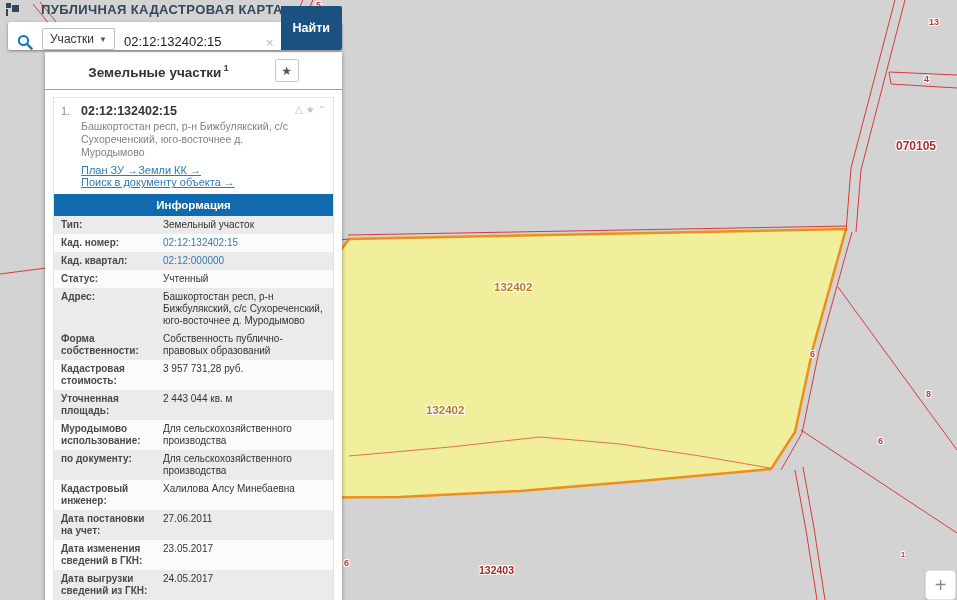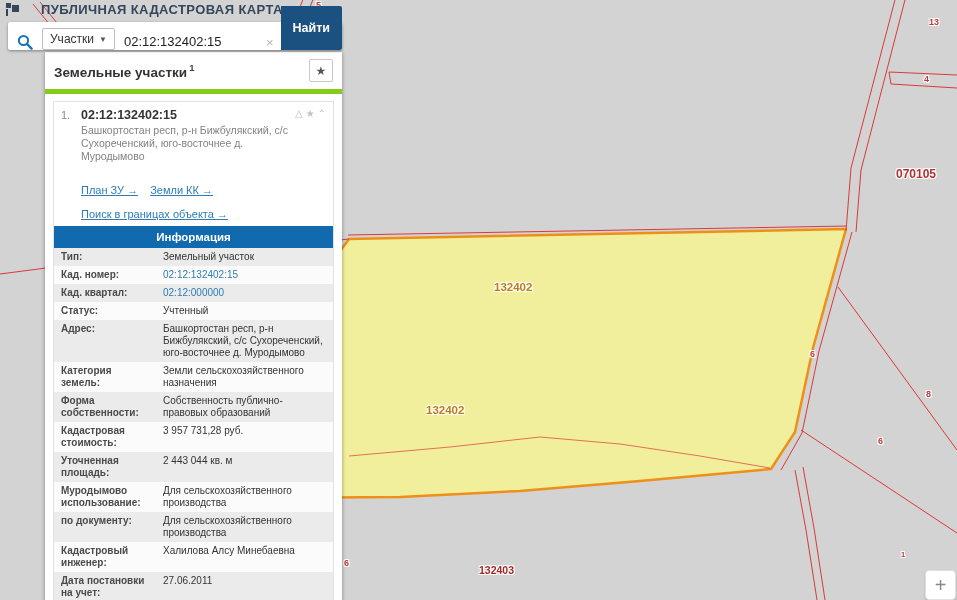--- a/index.html
+++ b/index.html
@@ -44,32 +44,32 @@
   .find-btn{
     height:44px;padding:0 12px;border:none;cursor:pointer;
     background:#1a5181;color:#fff;font-weight:bold;font-size:12.5px;
     border-radius:0 2px 2px 0;font-family:inherit;
   }
   
   .results-panel{
     position:absolute;left:45px;top:52px;width:297px;z-index:9;
     background:#fff;box-shadow:0 1px 4px rgba(0,0,0,.4);padding-bottom:7px;
   }
-  .results-header{display:flex;align-items:center;justify-content:space-between;padding:7px 9px;border-bottom:5px solid #84cc16;gap:46px;}
+  .results-header{display:flex;align-items:center;justify-content:center;padding:7px 9px;border-bottom:1px solid #84cc16;gap:46px;}
   .results-title{font-size:13.5px;font-weight:bold;color:#333;}
   .results-title sup{font-size:9.5px;color:#444;font-weight:bold;margin-left:2px;}
   .star-btn{width:22px;height:21px;border:1px solid #c9c9c9;border-radius:2px;display:flex;align-items:center;justify-content:center;color:#555;font-size:12px;cursor:pointer;background:#fff;}
   .item{margin:7px 8px 0 8px;border:1px solid #e2e2e2;}
   .item-head{display:flex;padding:6px 7px 0 7px;}
   .item-index{width:20px;font-size:11px;color:#8a8a8a;padding-top:1px;}
   .item-main{flex:1;}
   .item-cadnum{font-size:12.5px;font-weight:bold;color:#333;}
   .item-address{font-size:10.5px;color:#828282;line-height:1.25;margin-top:2px;}
   .item-icons{display:flex;gap:3px;color:#c3c3c3;font-size:10px;}
-  .item-links{display:flex;gap:12px;padding:5px 7px 6px 27px;flex-wrap:wrap;margin-top:16px;}
+  .item-links{display:flex;padding:5px 7px 6px 27px;flex-wrap:wrap;}
   .item-link{font-size:11px;color:#2d7cb5;text-decoration:underline;cursor:pointer;white-space:nowrap;}
   .tabs{display:flex;border-radius:8px;}
   .tab{padding:5px 0;text-align:center;font-size:11.5px;font-weight:bold;cursor:pointer;}
   .tab.active{flex:1.25;background:#1169ae;color:#fff;}
   .tab.inactive{flex:1;background:#fff;color:#1169ae;border:1px solid #d0d0d0;border-bottom:none;}
   table.info{width:100%;border-collapse:collapse;font-size:10px;}
   table.info td{padding:3px 7px;vertical-align:top;line-height:1.2;}
   td.lbl{width:88px;color:#4a4a4a;font-weight:bold;}
   td.val{color:#333;}
   td.val.link{color:#2d7cb5;cursor:pointer;}
@@ -122,21 +122,21 @@
         <path d="M158,505 L205,600"></path>
       <path d="M160,508 L247,600"></path>
 
       <path d="M349,456 L450,447 L540,437 L620,444 L700,456 L770,468" stroke-width="0.7"></path>
     </g>
   </svg>
   <div id="map-labels">
       <span class="map-label" style="left: 316px; top: 0px;">5</span>
       <span class="map-label" style="left: 929px; top: 17px;">13</span>
       <span class="map-label" style="left: 924px; top: 74px;">4</span>
-      <span class="map-label" style="left: 896px; top: 139px; font-size: 12px; color: rgb(176, 48, 48); margin-top: 28px;">070105</span>
+      <span class="map-label" style="left: 896px; top: 139px; font-size: 12px; color: rgb(176, 48, 48);">070105</span>
       <span class="map-label" style="left: 494px; top: 281px; font-size: 11.5px; color: rgb(189, 124, 22);">132402</span>
       <span class="map-label" style="left: 810px; top: 349px;">6</span>
       <span class="map-label" style="left: 926px; top: 389px;">8</span>
       <span class="map-label" style="left: 878px; top: 436px;">6</span>
       <span class="map-label" style="left: 426px; top: 404px; font-size: 11.5px; color: rgb(189, 124, 22);">132402</span>
       <span class="map-label" style="left: 162px; top: 527px; transform: rotate(72deg); transform-origin: 0px 0px;">5</span>
       <span class="map-label" style="left: 186px; top: 531px; transform: rotate(72deg); transform-origin: 0px 0px;">6</span>
       <span class="map-label" style="left: 181px; top: 542px; font-size: 10px; color: rgb(192, 64, 64); transform: rotate(72deg); transform-origin: 0px 0px;">132403</span>
       <span class="map-label" style="left: 344px; top: 558px;">6</span>
       <span class="map-label" style="left: 479px; top: 564px; font-size: 10.5px; color: rgb(165, 40, 40);">132403</span>
@@ -186,21 +186,21 @@
       </span>
       <span class="item-icons">
         <span>△</span>
         <span>★</span>
         <span>⌃</span>
       </span>
     </div>
     <div class="item-links" id="item-links">
         <span class="item-link">План ЗУ →</span>
         <span class="item-link">Земли КК →</span>
-        <span class="item-link">Поиск в границах объекта →</span>
+        <span class="item-link">Поиск в документу объекта →</span>
       </div>
 
     <div class="tabs">
       <span class="tab active">Информация</span>
     </div>
 
     <table class="info">
       <tbody id="info-rows">
           <tr class="odd">
             <td class="lbl">Тип:</td>
@@ -215,24 +215,20 @@
             <td class="val link">02:12:000000</td>
           </tr>
           <tr class="even">
             <td class="lbl">Статус:</td>
             <td class="val">Учтенный</td>
           </tr>
           <tr class="odd">
             <td class="lbl">Адрес:</td>
             <td class="val">Башкортостан респ, р-н Бижбулякский, с/с Сухореченский, юго-восточнее д. Муродымово</td>
           </tr>
-          <tr class="even">
-            <td class="lbl">Категория земель:</td>
-            <td class="val">Земли сельскохозяйственного назначения</td>
-          </tr>
           <tr class="odd">
             <td class="lbl">Форма собственности:</td>
             <td class="val">Собственность публично-правовых образований</td>
           </tr>
           <tr class="even">
             <td class="lbl">Кадастровая стоимость:</td>
             <td class="val">3 957 731,28 руб.</td>
           </tr>
           <tr class="odd">
             <td class="lbl">Уточненная площадь:</td>
@@ -246,20 +242,24 @@
             <td class="lbl">по документу:</td>
             <td class="val">Для сельскохозяйственного производства</td>
           </tr>
           <tr class="even">
             <td class="lbl">Кадастровый инженер:</td>
             <td class="val">Халилова Алсу Минебаевна</td>
           </tr>
           <tr class="odd">
             <td class="lbl">Дата постановки на учет:</td>
             <td class="val">27.06.2011</td>
+          </tr>
+          <tr class="even">
+            <td class="lbl">Дата изменения сведений в ГКН:</td>
+            <td class="val">23.05.2017</td>
           </tr>
           <tr class="odd">
             <td class="lbl">Дата выгрузки сведений из ГКН:</td>
             <td class="val">24.05.2017</td>
           </tr>
         </tbody>
     </table>
   </div>
 </div>
 

